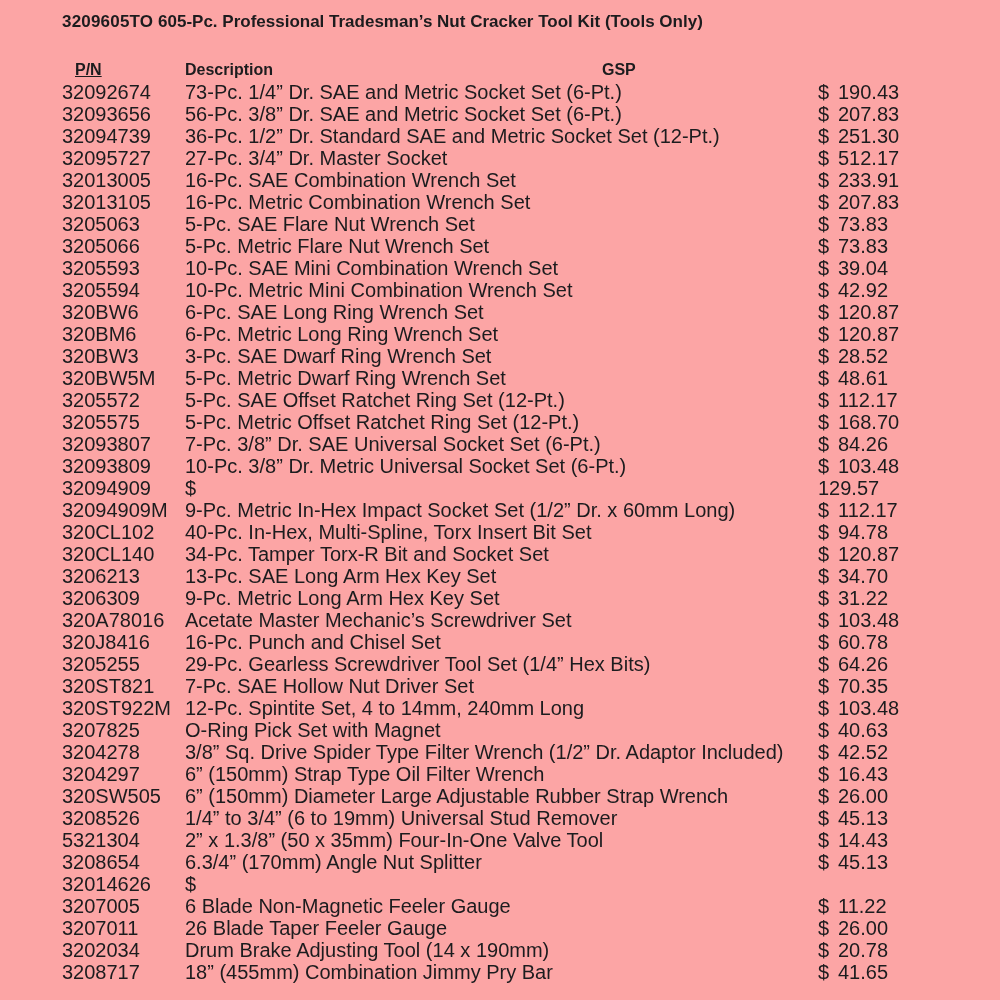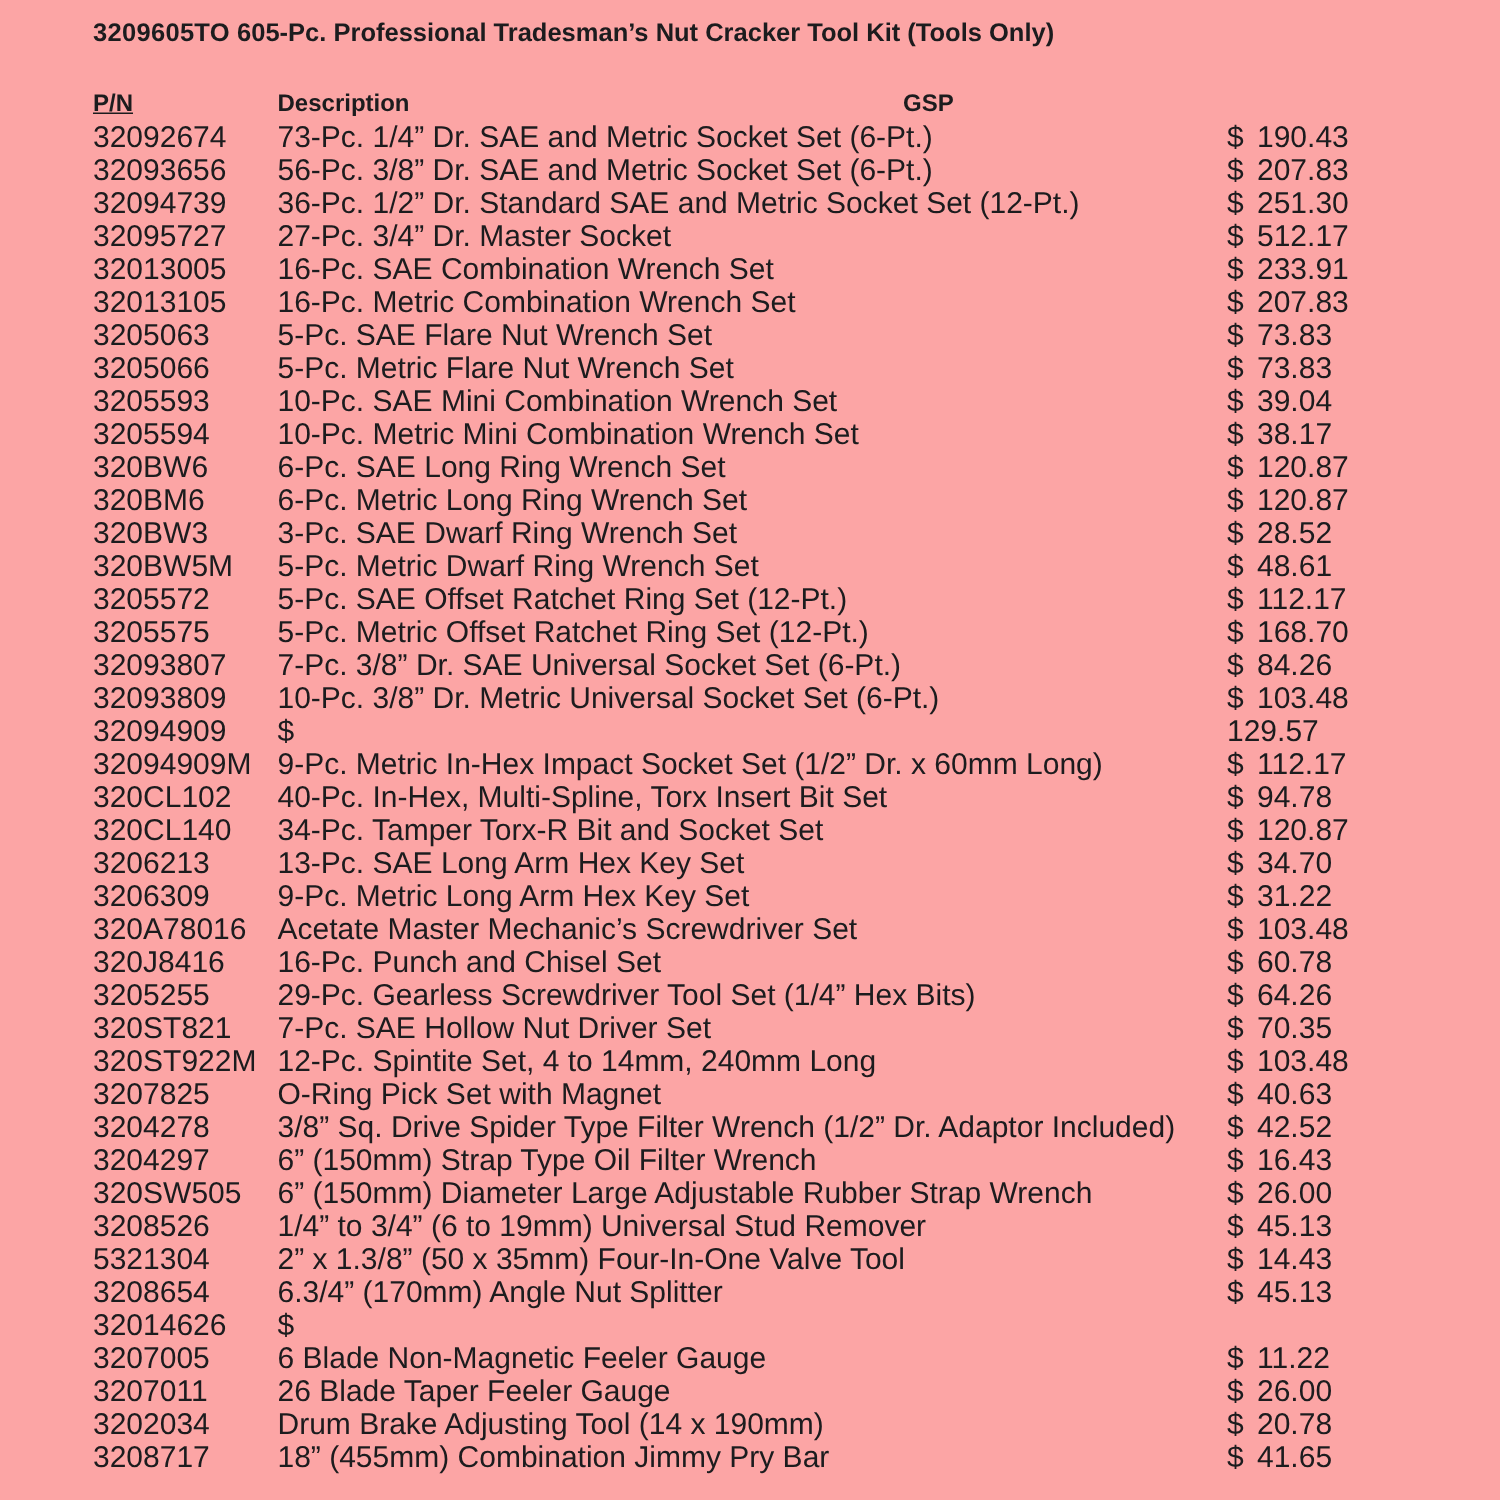--- a/index.html
+++ b/index.html
@@ -32,21 +32,21 @@
     margin-top: 27px;
     width: 868px;
   }
   .hrow {
     position: relative;
     height: 22px;
     line-height: 22px;
     font-size: 16px;
     font-weight: 700;
   }
-  .hrow .h-pn   { position: absolute; left: 0; text-decoration: underline; }
+  .hrow .h-pn   { position: absolute; left: 13px; text-decoration: underline; }
   .hrow .h-desc { position: absolute; left: 123px; }
   .hrow .h-gsp  { position: absolute; left: 540px; }
   .row {
     display: grid;
     grid-template-columns: 123px 633px 20px 92px;
     height: 22px;
     line-height: 22px;
     font-size: 20px;
     font-weight: 400;
     white-space: nowrap;
@@ -126,21 +126,21 @@
         <div class="row">
           <span class="c-pn">3205593</span>
           <span class="c-desc">10-Pc. SAE Mini Combination Wrench Set</span>
           <span class="c-cur">$</span>
           <span class="c-price">39.04</span>
         </div>
         <div class="row">
           <span class="c-pn">3205594</span>
           <span class="c-desc">10-Pc. Metric Mini Combination Wrench Set</span>
           <span class="c-cur">$</span>
-          <span class="c-price">38.17</span>
+          <span class="c-price">42.92</span>
         </div>
         <div class="row">
           <span class="c-pn">320BW6</span>
           <span class="c-desc">6-Pc. SAE Long Ring Wrench Set</span>
           <span class="c-cur">$</span>
           <span class="c-price">120.87</span>
         </div>
         <div class="row">
           <span class="c-pn">320BM6</span>
           <span class="c-desc">6-Pc. Metric Long Ring Wrench Set</span>

